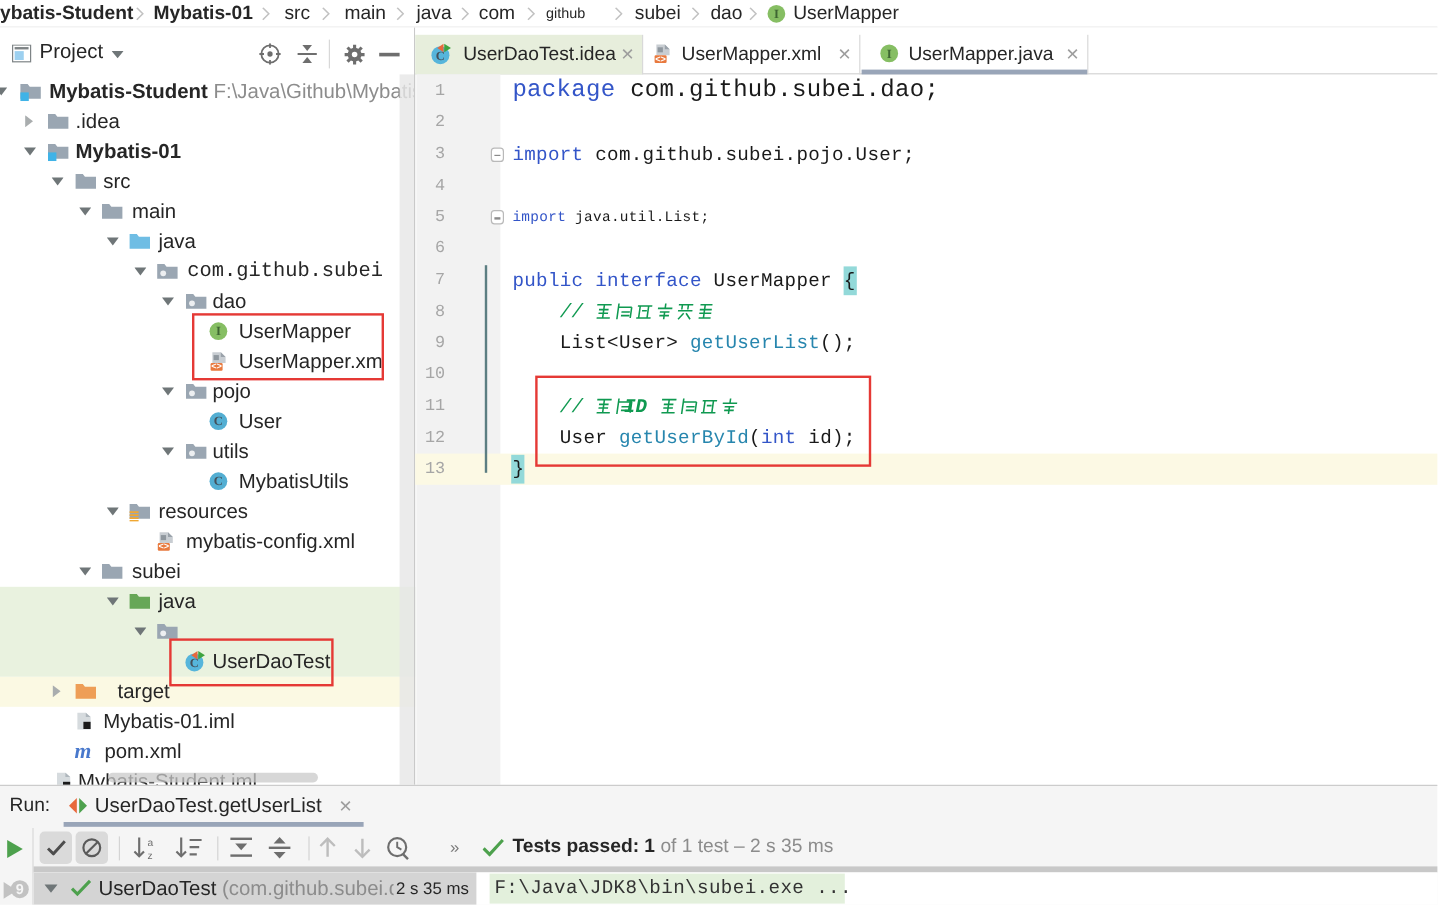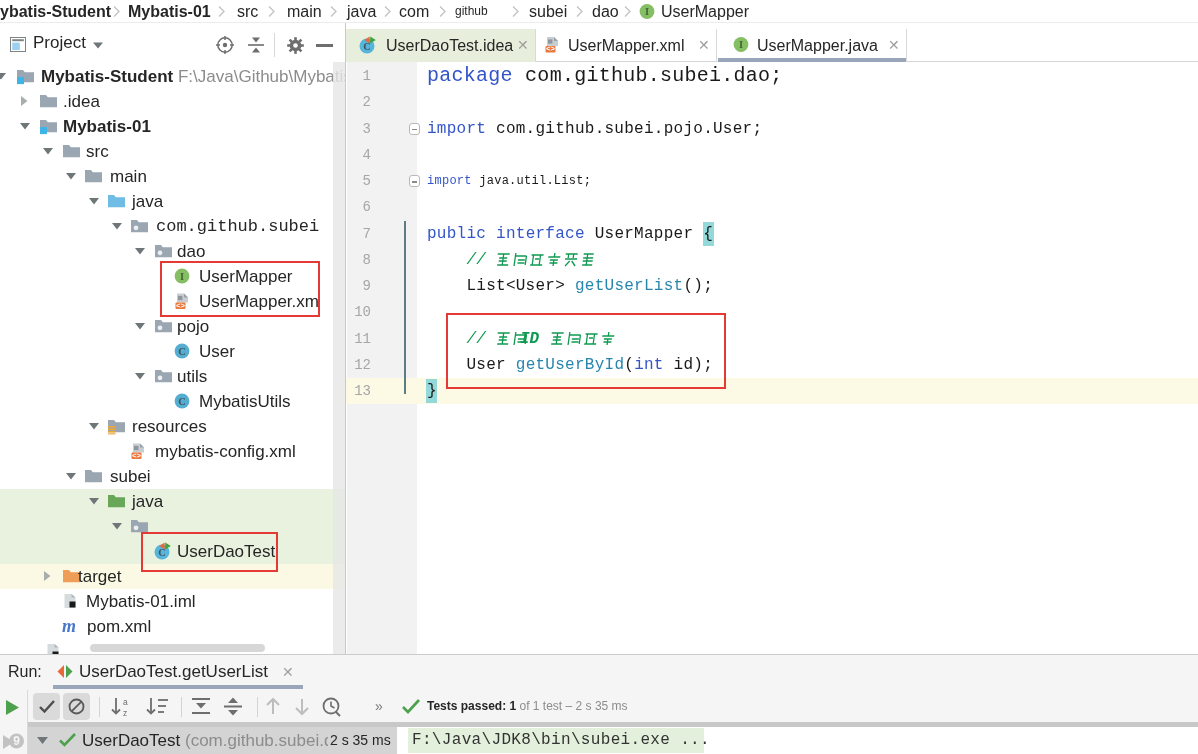--- a/index.html
+++ b/index.html
@@ -284,21 +284,21 @@
       </svg></span>
 <span class="rt" style="left:177px;"><span class="">UserDaoTest</span></span>
 </div>
 <div class="row" style="top:563.5px">
 <span class="ri" style="left:43px"><svg width="8" height="10" viewBox="0 0 8 10">
         <path d="M1 0l6.5 5L1 10z" fill="#A9ADAE"></path>
       </svg></span>
 <span class="ri" style="left:62px"><svg width="19" height="17" viewBox="0 0 19 17">
         <path d="M1 2.5h6l1.8 2.2H18v10H1z" fill="#EE9E56"></path>
       </svg></span>
-<span class="rt" style="left:78px;"><span class="">target</span></span>
+<span class="rt" style="left:98px;"><span class="">target</span></span>
 </div>
 <div class="row" style="top:588.5px">
 <span class="ri" style="left:62px"><svg width="16" height="16" viewBox="0 0 16 16">
         <path d="M2.5 1h7l4 3.5V15h-11z" fill="#D6DBDE"></path>
         <path d="M9.5 1l4 3.5h-4z" fill="#AEB6BC"></path>
         <rect x="7.5" y="8.5" width="6" height="6" fill="#1A1A1A"></rect>
       </svg></span>
 <span class="rt" style="left:86px;"><span class="">Mybatis-01.iml</span></span>
 </div>
 <div class="row" style="top:613.5px">
@@ -306,20 +306,21 @@
         <text x="0" y="14.5" font-family="Liberation Serif" font-size="18" font-weight="bold" font-style="italic" fill="#4878CC">m</text>
       </svg></span>
 <span class="rt" style="left:87px;"><span class="">pom.xml</span></span>
 </div>
 <div class="row" style="top:638.5px">
 <span class="ri" style="left:45px"><svg width="16" height="16" viewBox="0 0 16 16">
         <path d="M2.5 1h7l4 3.5V15h-11z" fill="#D6DBDE"></path>
         <path d="M9.5 1l4 3.5h-4z" fill="#AEB6BC"></path>
         <rect x="7.5" y="8.5" width="6" height="6" fill="#1A1A1A"></rect>
       </svg></span>
+<span class="rt" style="left:65px;"><span class="">Mybatis-Student.iml</span></span>
 </div>
 <div class="abs" style="left:160px;top:261px;width:160px;height:56px;border:2px solid #E53935"></div>
 <div class="abs" style="left:141px;top:532px;width:137px;height:40px;border:2px solid #E53935"></div>
 <div class="abs" style="left:90px;top:644px;width:175px;height:8px;background:#C9C9C9;border-radius:4px;opacity:.75"></div>
 <div class="abs" style="left:333px;top:62px;width:12px;height:592px;background:rgba(230,230,230,.8)"></div>
 <div class="abs" style="left:345px;top:23px;width:1px;height:631px;background:#C9C9C9"></div>
 <div class="abs" style="left:346px;top:23px;width:852px;height:39px;background:#fff"></div>
 <div class="abs" style="left:346px;top:61px;width:852px;height:1px;background:#D4D4D4"></div>
 <div class="abs" style="left:346px;top:29px;width:189px;height:33px;background:#E7EEDC"></div>
 <div class="abs" style="left:359px;top:36px;line-height:0"><svg width="18" height="18" viewBox="0 0 18 18">
@@ -486,21 +487,21 @@
   </svg>
 <svg class="abs" style="left:321px;top:696px" width="22" height="22" viewBox="0 0 22 22">
     <circle cx="10" cy="10" r="7.5" fill="none" stroke="#6E6E6E" stroke-width="1.8"></circle>
     <path d="M10 5.5V10l3.5 2" stroke="#6E6E6E" stroke-width="1.6" fill="none"></path>
     <path d="M15 16l4 4" stroke="#6E6E6E" stroke-width="2"></path>
   </svg>
 <div class="abs" style="left:375px;top:690px;height:32px;line-height:32px;color:#7A7A7A;font-size:14px">»</div>
 <svg class="abs" style="left:402px;top:699px" width="18" height="15" viewBox="0 0 18 15">
     <path d="M1 8l5 5L17 1" stroke="#4DA14D" stroke-width="2.6" fill="none"></path>
   </svg>
-<div class="abs" style="left:427px;top:690px;height:32px;line-height:32px;font-size:12px"><span style="font-weight:bold">Tests passed:</span><span style="font-weight:bold"> 1</span><span class="gray"> of 1 test – 2 s 35 ms</span></div>
+<div class="abs" style="left:427px;top:690px;height:32px;line-height:32px;font-size:16px"><span style="font-weight:bold">Tests passed:</span><span style="font-weight:bold"> 1</span><span class="gray"> of 1 test – 2 s 35 ms</span></div>
 <div class="abs" style="left:28px;top:722px;width:1170px;height:5px;background:#C8C8C8"></div>
 <div class="abs" style="left:28px;top:727px;width:1170px;height:27px;background:#fff"></div>
 <div class="abs" style="left:28px;top:727px;width:369px;height:27px;background:#D4D4D4"></div>
 <svg class="abs" style="left:37px;top:736px" width="11" height="9" viewBox="0 0 11 9">
     <path d="M0 1h11L5.5 8z" fill="#6F7678"></path>
   </svg>
 <svg class="abs" style="left:59px;top:733px" width="17" height="14" viewBox="0 0 17 14">
     <path d="M1 7.5l4.5 4.5L16 1" stroke="#4DA14D" stroke-width="2.6" fill="none"></path>
   </svg>
 <div class="abs" style="left:82px;top:727px;width:246px;overflow:hidden;height:27px;line-height:27px;font-size:17px;white-space:pre">UserDaoTest<span class="gray"> (com.github.subei.da</span></div>

